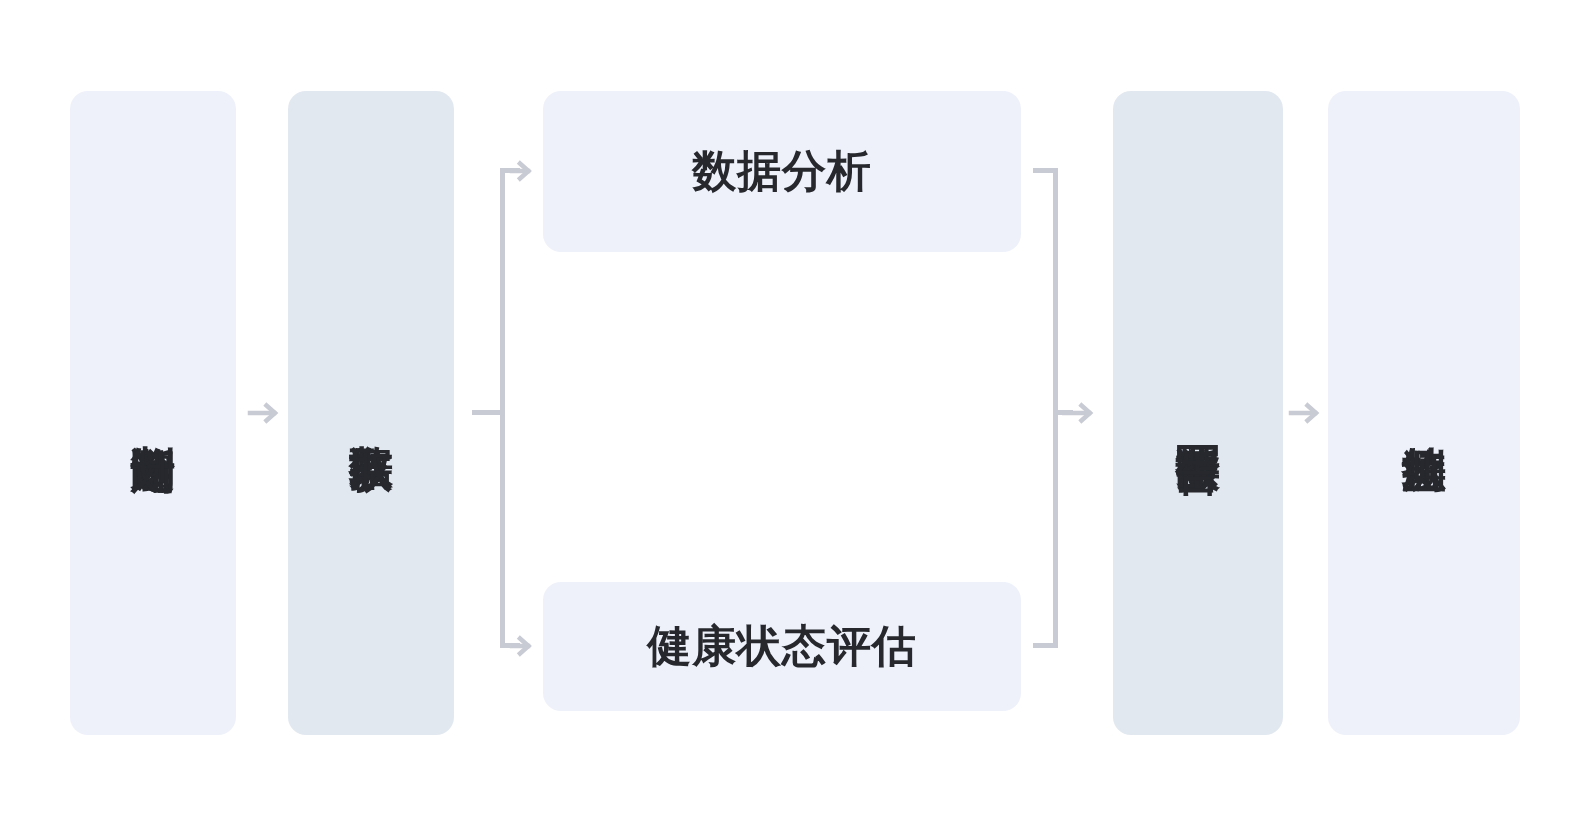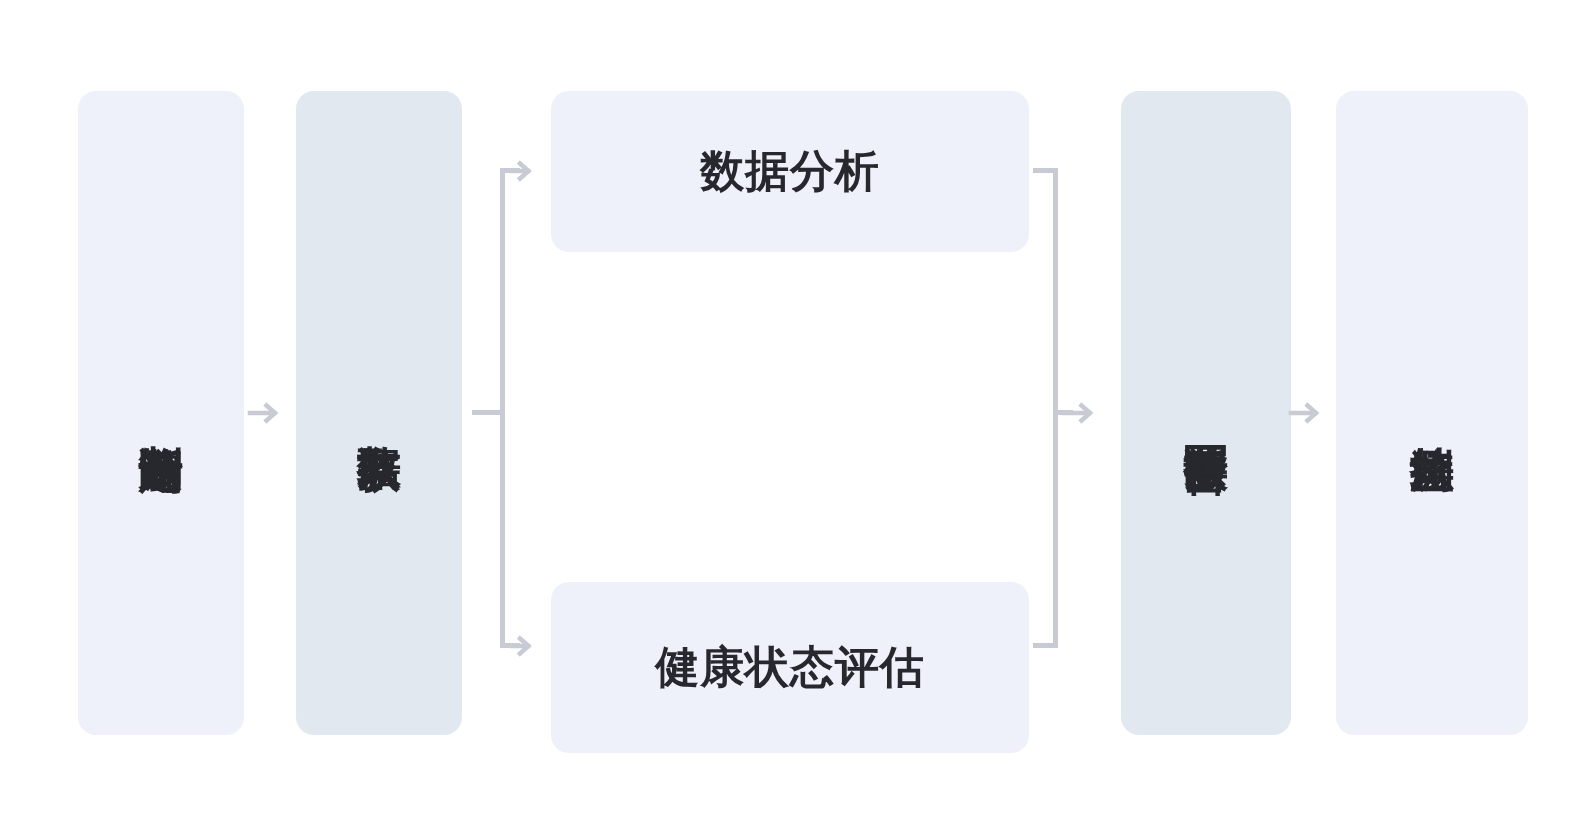--- a/index.html
+++ b/index.html
@@ -22,21 +22,20 @@
     position: absolute;
     box-sizing: border-box;
     border-radius: 18px;
     display: flex;
     align-items: center;
     justify-content: center;
     text-align: center;
     color: #26282d;
     font-weight: 700;
     letter-spacing: 0.02em;
-    margin-left: 8px;
   }
   .node.vertical {
     writing-mode: vertical-rl;
     text-orientation: upright;
     line-height: 1.34;
     font-size: 44px;
   }
   .node.horizontal {
     font-size: 44px;
     line-height: 1.2;
@@ -56,21 +55,21 @@
     width: 34px;
     height: 34px;
   }
   .conn-arrow svg { display: block; width: 100%; height: 100%; }
 
   
   #node-plan      { left: 70px;   top: 91px;  width: 166px; height: 644px; }
   #node-acquire   { left: 288px;  top: 91px;  width: 166px; height: 644px; }
   #node-analysis  { left: 543px;  top: 91px;  width: 478px; height: 161px; }
   #node-fault     { left: 543px;  top: 338px; width: 478px; height: 160px; }
-  #node-health    { left: 543px;  top: 582px; width: 478px; height: 171px; }
+  #node-health    { left: 543px;  top: 582px; width: 478px; height: 129px; }
   #node-report    { left: 1113px; top: 91px;  width: 170px; height: 644px; }
   #node-monitor   { left: 1328px; top: 91px;  width: 192px; height: 644px; }
 
   
   #arrow-plan-acquire { left: 247px; top: 396px; }
   
   #arrow-report-monitor { left: 1288px; top: 396px; }
 
   
   #fork-stub      { left: 472px; top: 410px; width: 32px;  height: 5px; }

